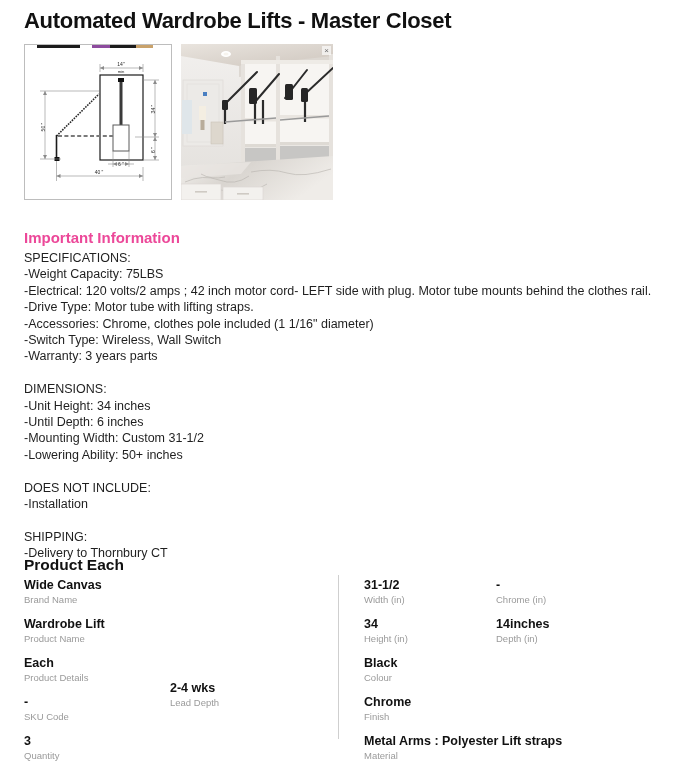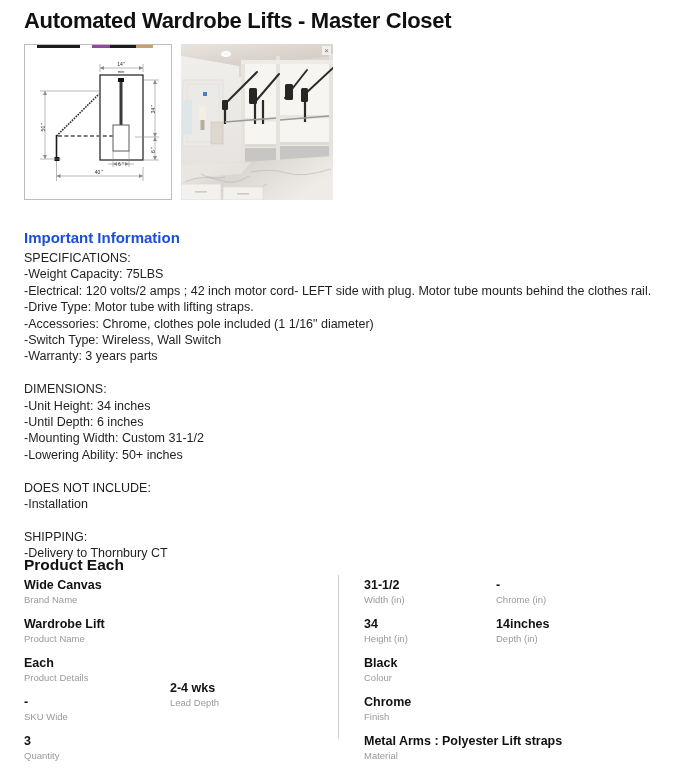--- a/index.html
+++ b/index.html
@@ -77,21 +77,21 @@
     cursor: pointer;
     font-family: "Liberation Sans", sans-serif;
   }
 
   
   .info-heading {
     position: absolute;
     left: 24px; top: 229px;
     font-size: 15px;
     font-weight: bold;
-    color: #1d4ed8;
+    color: #ec4899;
   }
 
   .info-body {
     position: absolute;
     left: 24px; top: 250px;
     width: 650px;
     font-size: 12.5px;
     line-height: 16.4px;
     color: #1f1f1f;
     white-space: pre-wrap;
@@ -360,21 +360,21 @@
       <div class="spec-item">
         <div class="spec-value">Wardrobe Lift</div>
         <div class="spec-label">Product Name</div>
       </div>
       <div class="spec-item">
         <div class="spec-value">Each</div>
         <div class="spec-label">Product Details</div>
       </div>
       <div class="spec-item">
         <div class="spec-value">-</div>
-        <div class="spec-label">SKU Wide</div>
+        <div class="spec-label">SKU Code</div>
       </div>
       <div class="spec-item">
         <div class="spec-value">3</div>
         <div class="spec-label">Quantity</div>
       </div>
     </div>
 
     <div class="spec-col c2">
       <div class="spec-item" style="margin-top:103px;">
         <div class="spec-value">2-4 wks</div>

